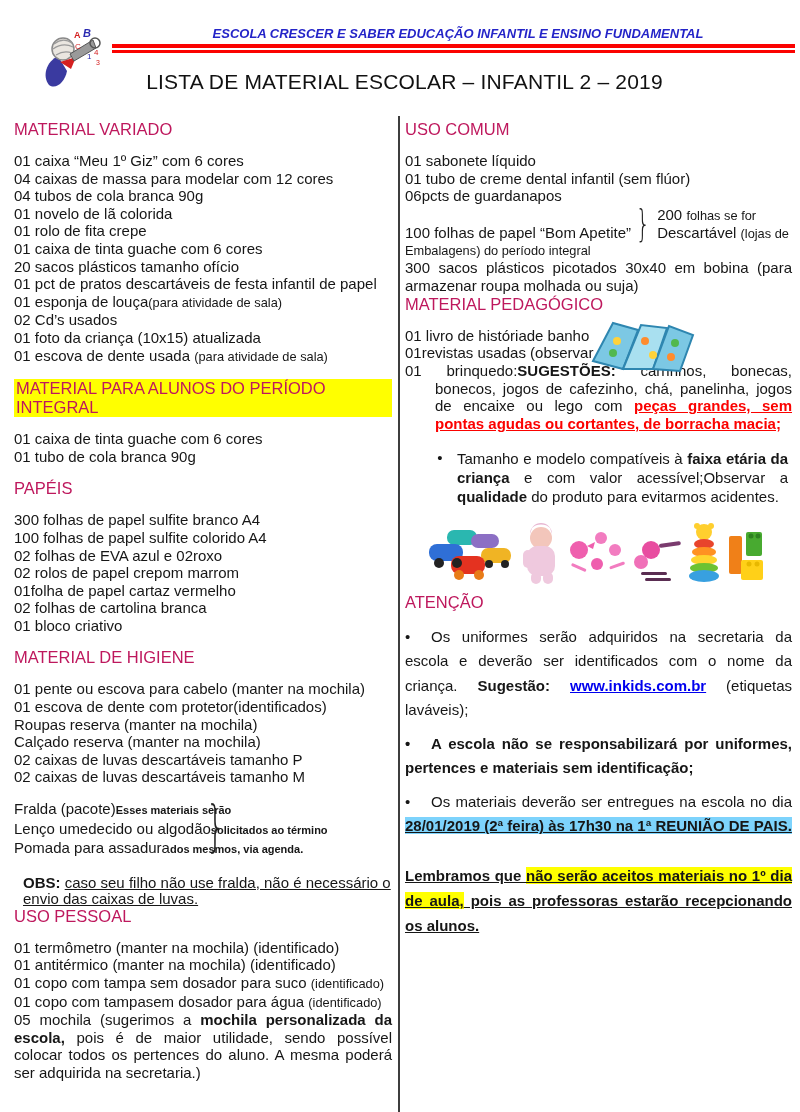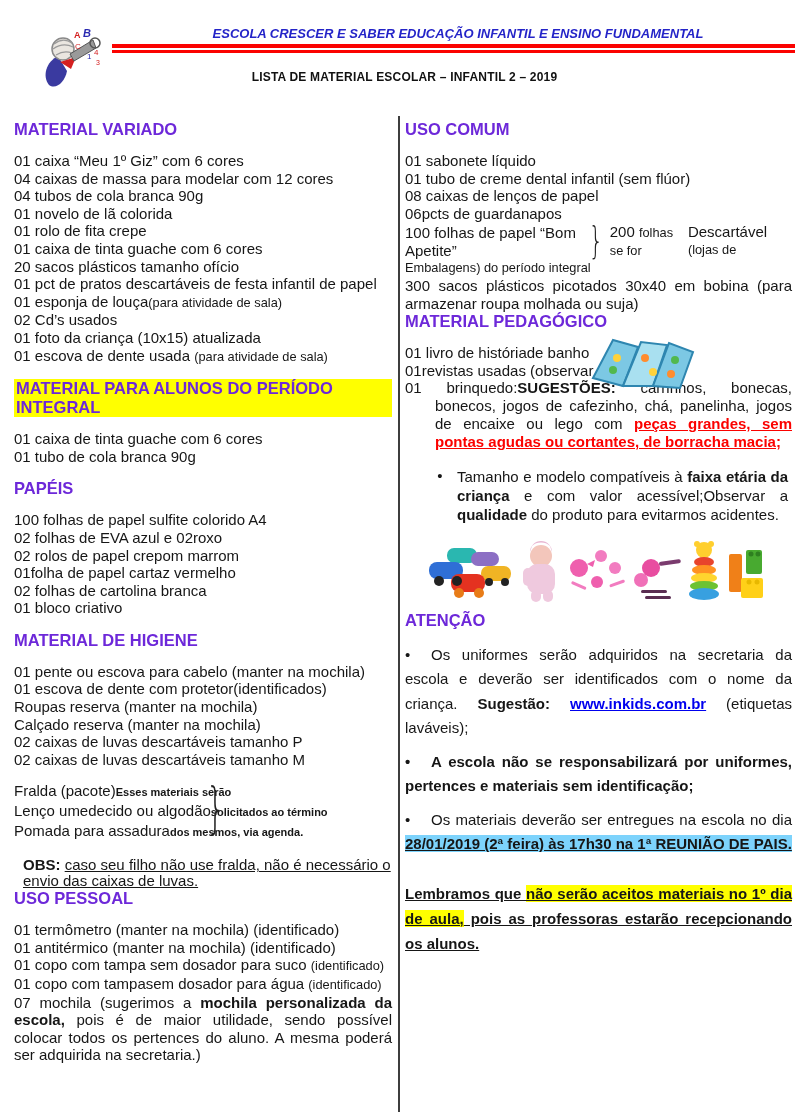--- a/index.html
+++ b/index.html
@@ -12,26 +12,26 @@
   .header { position:relative; height:90px; }
   .logo { position:absolute; left:30px; top:2px; }
   .school-name {
     padding-left:116px; text-align:center; margin-top:26px;
     color:#2424c8; font-style:italic; font-weight:bold; font-size:13px;
   }
   .rule { margin:3px 5px 0 112px; }
   .rule .r1 { height:4px; background:#fb0200; }
   .rule .gap { height:2px; background:#fff; }
   .rule .r2 { height:3px; background:#fb0200; }
-  .doc-title { text-align:center; font-size:12px; font-weight:bold; color:#111; margin-top:17px; letter-spacing:0.2px;padding-left:9px; }
+  .doc-title { text-align:center; font-size:21px; font-weight:normal; color:#111; margin-top:17px; letter-spacing:0.2px;padding-left:9px; }
   
   .cols { display:flex; align-items:stretch; height:1005px; }
   .col-left  { width:398px; padding:4px 6px 0 14px; }
   .col-right { width:402px; border-left:2px solid #3d3d3d; padding:4px 8px 0 5px; }
-  h2.sec { font-size:16.5px; font-weight:bold; color:#6d28d9; margin:0 0 13px 0; } .mt18 { margin-top:18px; } .mt24 { margin-top:24px; } .mt30 { margin-top:30px; }
+  h2.sec { font-size:16.5px; font-weight:normal; color:#be185d; margin:0 0 13px 0; } .mt18 { margin-top:18px; } .mt24 { margin-top:24px; } .mt30 { margin-top:30px; }
   .item { line-height:17.6px; }
   .small { font-size:12.8px; }
   .b { font-weight:bold; }
   .just { text-align:justify; }
   .hl-head { display:inline-block; background:#ffff00; padding:0 2px; }
   .list { margin-bottom:14px; }
   
   .fralda { position:relative; margin-top:14px; }
   .fralda .bnote { font-weight:bold; font-size:11px; }
   .brace-big {
@@ -40,21 +40,21 @@
   }
   .obs { margin:16px 0 0 9px; line-height:16px; }
   .obs u { text-decoration:underline; }
   .mochila { margin:0; line-height:17.6px; }
   
   .ba-row { display:flex; align-items:flex-end; line-height:17.6px; }
   .brace-mid {
     font-family:"DejaVu Sans", sans-serif; font-size:38px; font-weight:200; line-height:38px;
     transform:scaleX(0.6); transform-origin:center top; color:#222; margin:-2px 2px 0 0;
   }
-  .ba-note { display:flex; flex-direction:row; line-height:17px; padding-top:1px; }
+  .ba-note { display:flex; flex-direction:column; line-height:17px; padding-top:1px; }
   
   .ped { position:relative; }
   .book-img { position:absolute; left:178px; top:-12px; }
   .brinq { margin:0; line-height:17.8px; padding-left:30px; text-indent:-30px; }
   .red-u { color:#fb0200; font-weight:bold; text-decoration:underline; }
   .bullet-para { display:flex; margin:16px 0 0 18px; }
   .bullet-para .bullet { flex:0 0 34px; text-align:center; }
   .bullet-para .bp-text { flex:1; line-height:19px; padding-right:4px; }
   .toys { margin:14px 0 0 14px; }
   
@@ -114,20 +114,21 @@
     </div>
 
     <h2 class="sec"><span class="hl-head">MATERIAL PARA ALUNOS DO PERÍODO INTEGRAL</span></h2>
     <div class="list">
       <div class="item"><span>01 caixa de tinta guache com 6 cores</span></div>
       <div class="item"><span>01 tubo de cola branca 90g</span></div>
     </div>
 
     <h2 class="sec mt24">PAPÉIS</h2>
     <div class="list">
+      <div class="item"><span>300 folhas de papel sulfite branco A4</span></div>
       <div class="item"><span>100 folhas de papel sulfite colorido A4</span></div>
       <div class="item"><span>02 folhas de EVA azul e 02roxo</span></div>
       <div class="item"><span>02 rolos de papel crepom marrom</span></div>
       <div class="item"><span>01folha de papel cartaz vermelho</span></div>
       <div class="item"><span>02 folhas de cartolina branca</span></div>
       <div class="item"><span>01 bloco criativo</span></div>
     </div>
 
     <h2 class="sec mt18">MATERIAL DE HIGIENE</h2>
     <div>
@@ -147,31 +148,30 @@
     </div>
 
     <p class="obs"><b>OBS: </b><u>caso seu filho não use fralda, não é necessário o envio das caixas de luvas.</u></p>
 
     <h2 class="sec mt30">USO PESSOAL</h2>
     <div>
       <div class="item"><span>01 termômetro (manter na mochila) (identificado)</span></div>
       <div class="item"><span>01 antitérmico (manter na mochila) (identificado)</span></div>
       <div class="item"><span>01 copo com tampa sem dosador para suco </span><span class="small">(identificado)</span></div>
       <div class="item"><span>01 copo com tampasem dosador para água </span><span class="small">(identificado)</span></div>
-      <p class="mochila just"><span>07 mochila (sugerimos a </span><span class="b">mochila personalizada da escola,</span><span> pois é de maior utilidade, sendo possível colocar todos os pertences do aluno. A mesma poderá ser adquirida na secretaria.)</span></p>
+      <p class="mochila just"><span>05 mochila (sugerimos a </span><span class="b">mochila personalizada da escola,</span><span> pois é de maior utilidade, sendo possível colocar todos os pertences do aluno. A mesma poderá ser adquirida na secretaria.)</span></p>
     </div>
   </div>
 
   <div class="col-right">
 
     <h2 class="sec">USO COMUM</h2>
     <div>
       <div class="item"><span>01 sabonete líquido</span></div>
       <div class="item"><span>01 tubo de creme dental infantil (sem flúor)</span></div>
-      <div class="item"><span>08 caixas de lenços de papel</span></div>
       <div class="item"><span>06pcts de guardanapos</span></div>
       <div class="ba-row">
         <span>100 folhas de papel “Bom Apetite”</span>
         <span class="brace-mid">}</span>
         <span class="ba-note">
           <span><span>200 </span><span class="small">folhas se for</span></span>
           <span><span>Descartável </span><span class="small">(lojas de</span></span>
         </span>
       </div>
       <div class="item small">Embalagens) do período integral</div>

